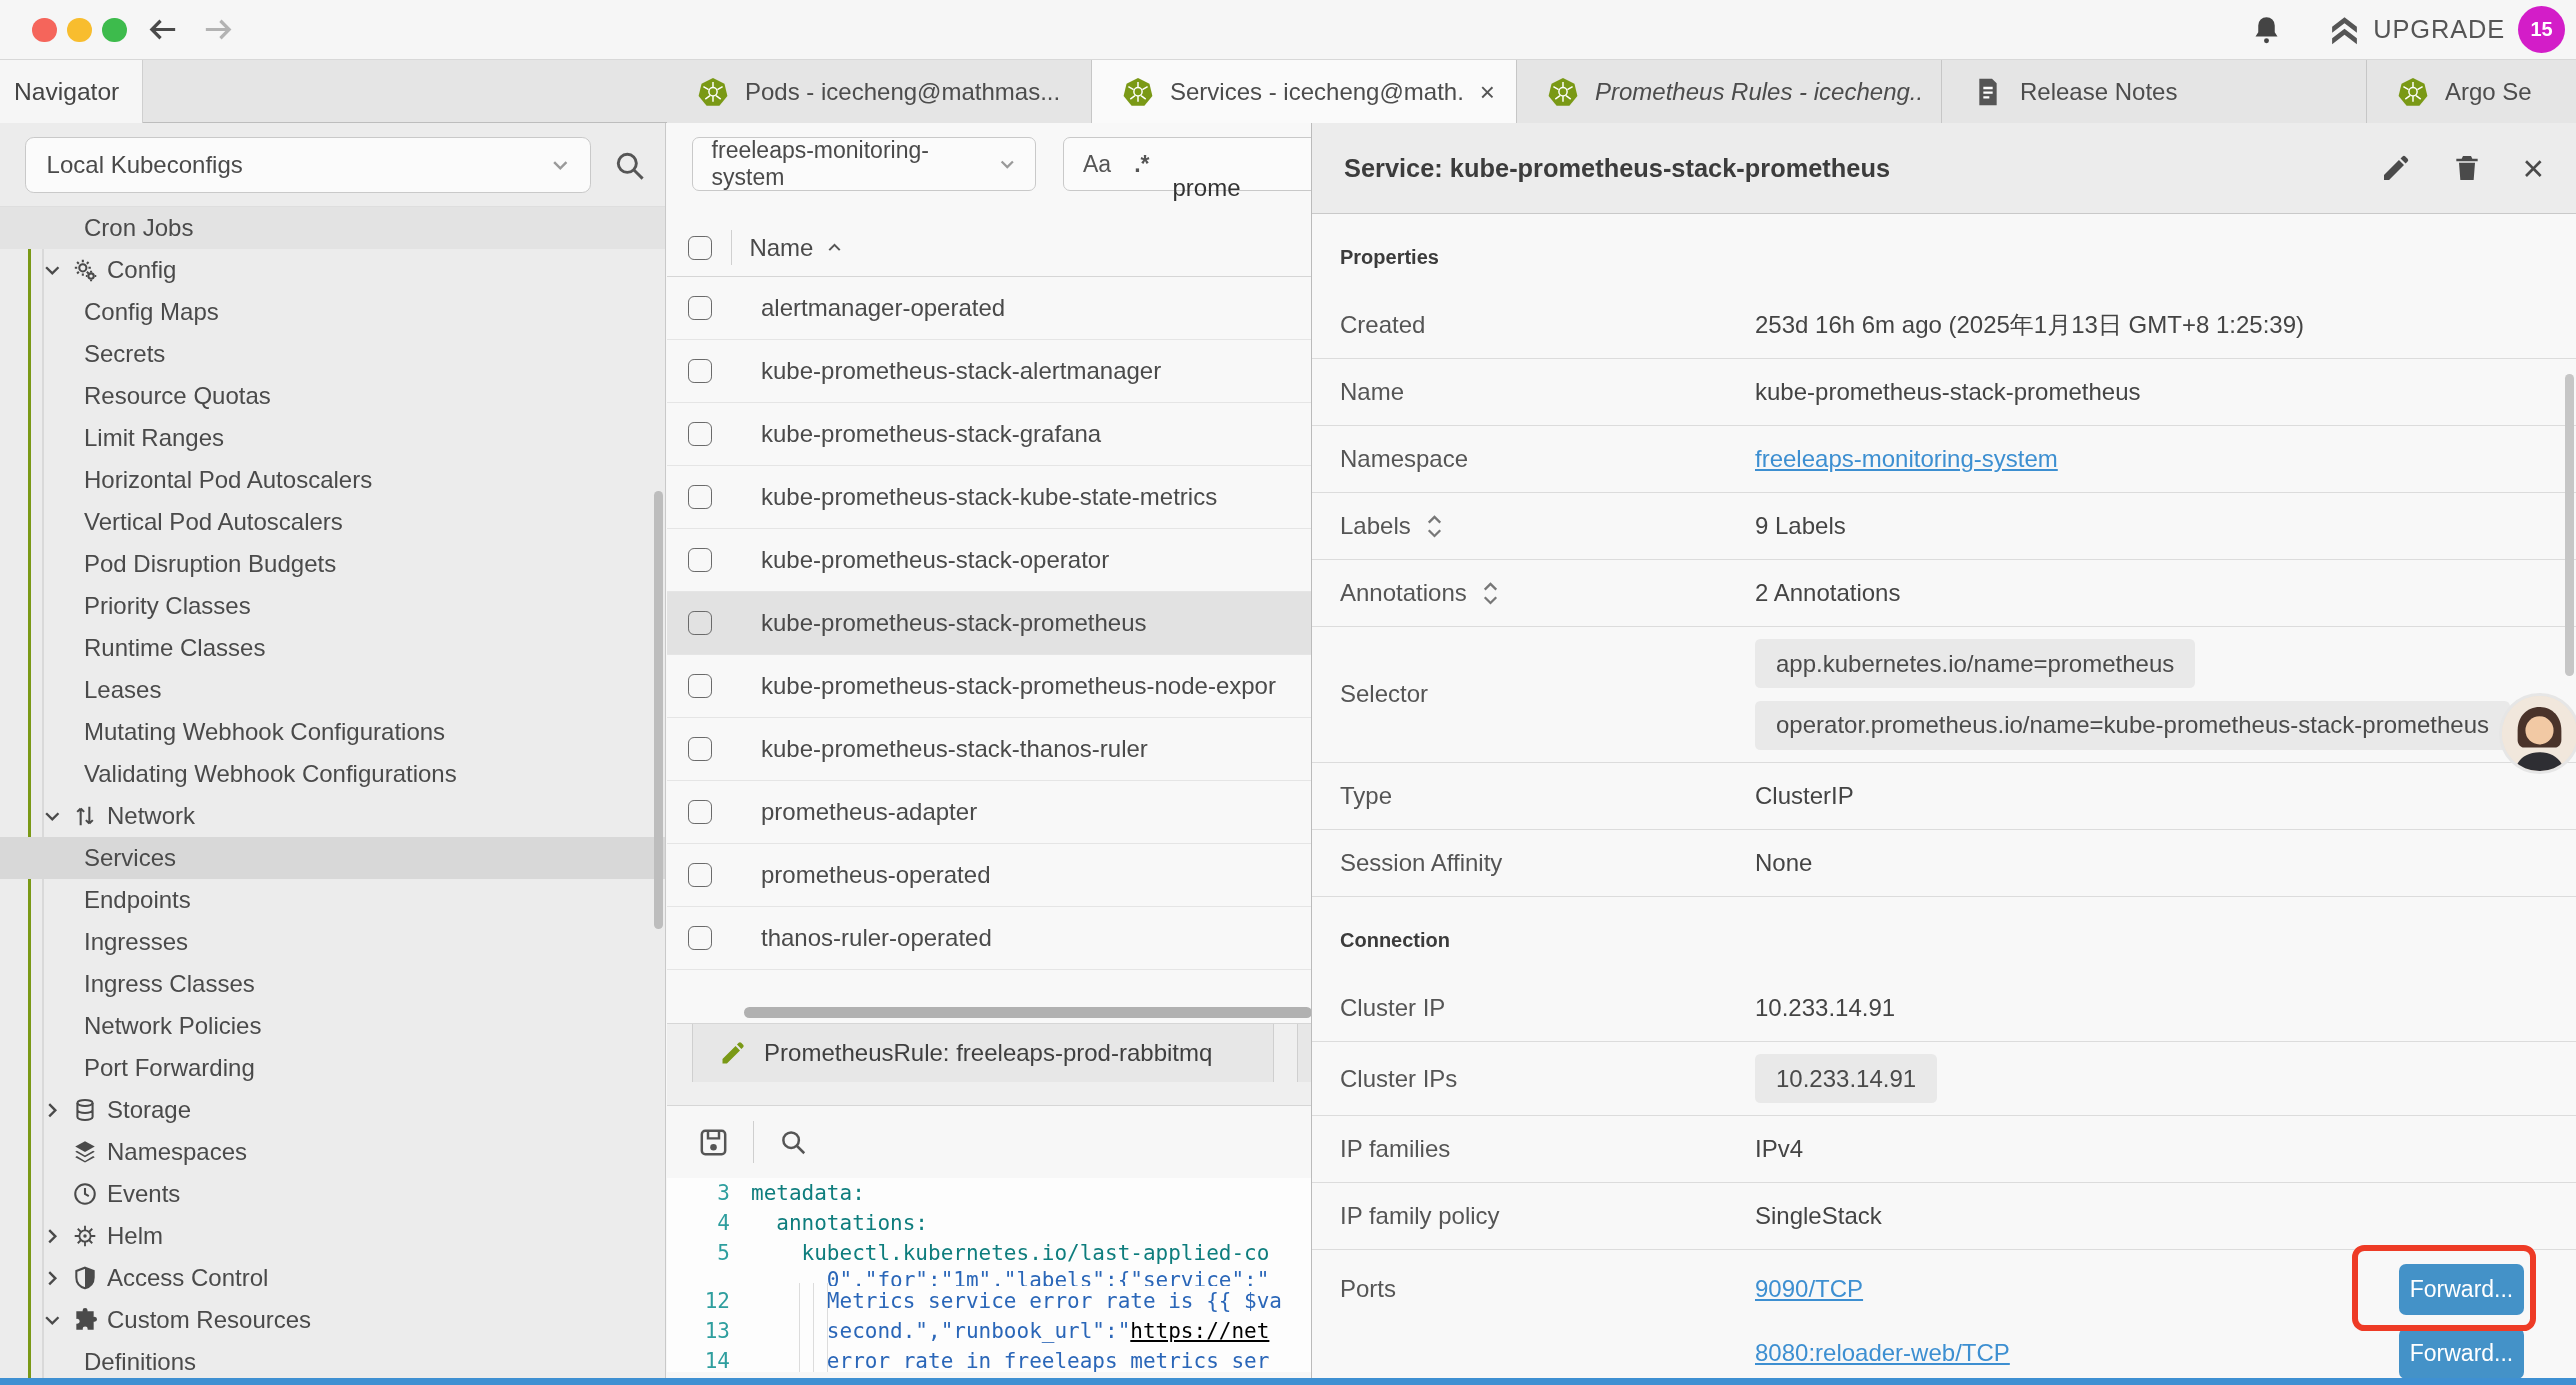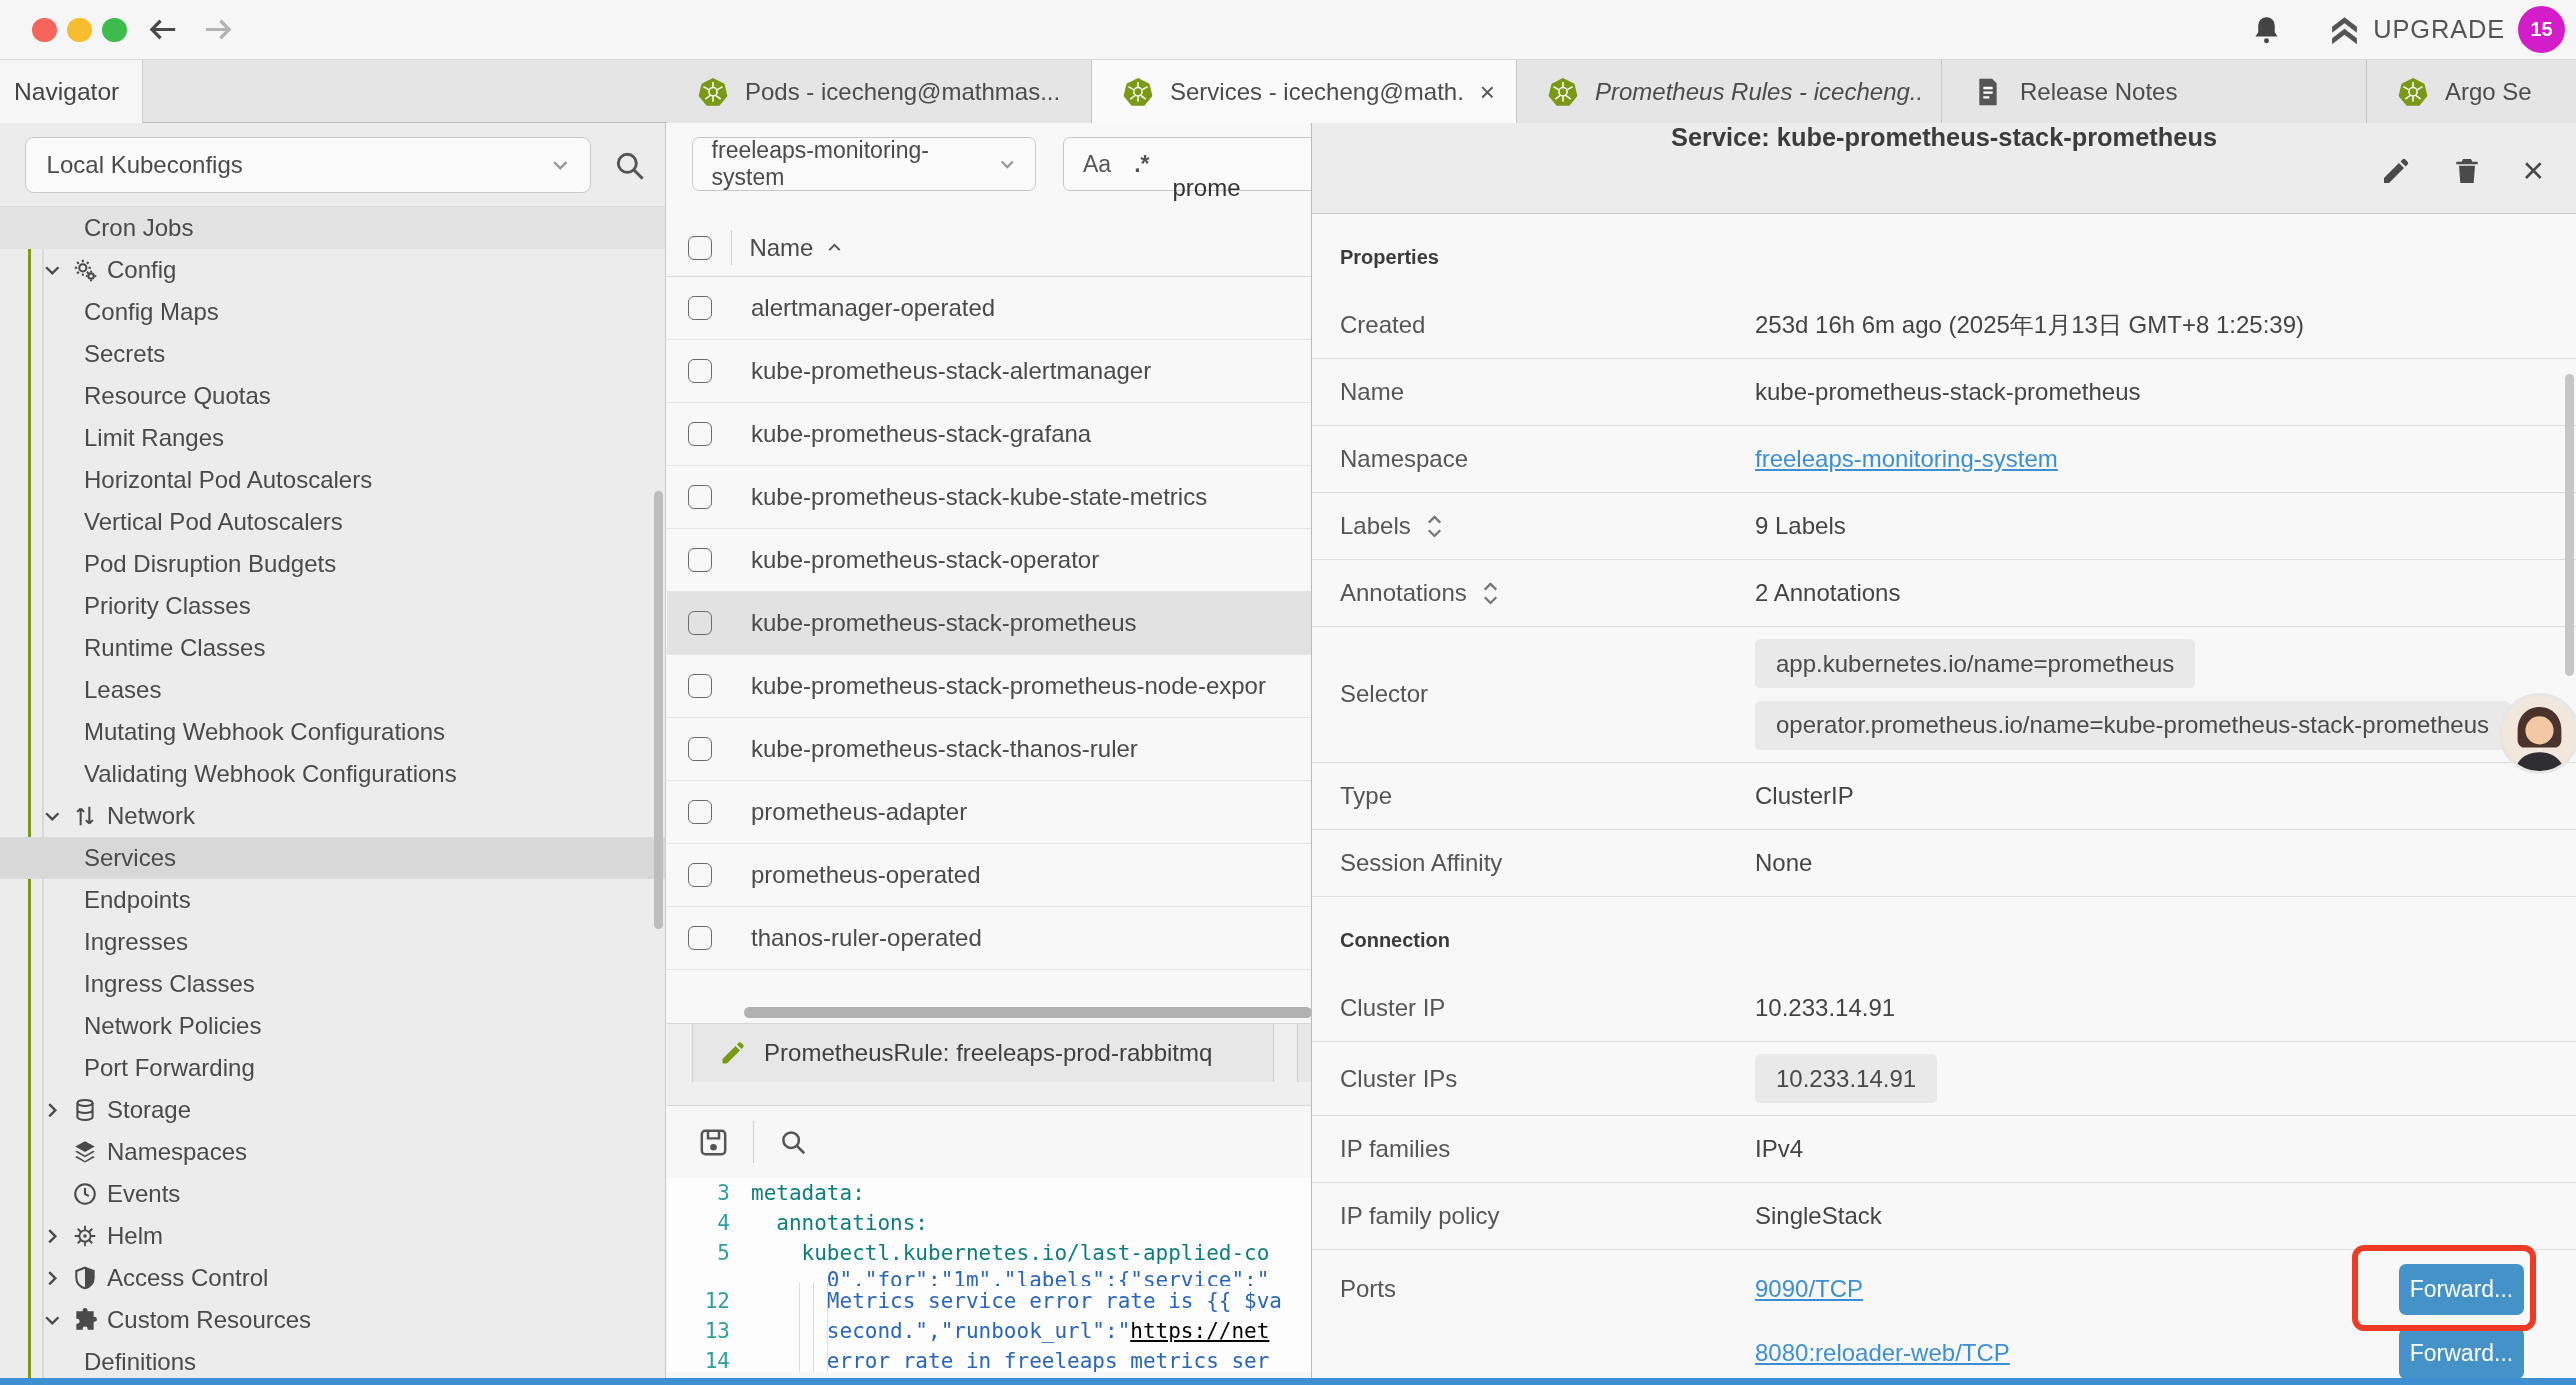--- a/index.html
+++ b/index.html
@@ -64,21 +64,21 @@
   #search-value { color:#333; font-size:24px;margin-top:48px; }
   #table-hd { position:absolute; left:0; top:96px; width:649px; height:58px; border-bottom:0.9px solid #d6d6d6;
     display:flex; align-items:center; }
   .cbx { width:24px; height:24px; border:1.8px solid #6a6a6a; border-radius:6.1px; margin-left:21px; flex:0 0 24px; }
   #table-hd .col-div { width:0.9px; height:35px; background:#d0d0d0; margin-left:19px; }
   #table-hd .hd-label { margin-left:17.5px; font-size:24px; color:#4a4a4a; }
   #table-hd .sort { width:21px; height:21px; margin-left:10.5px; }
   #table-rows { position:absolute; left:0; top:154px; width:1909px; }
   .t-row { height:63px; display:flex; align-items:center; border-bottom:0.9px solid #e5e5e5; font-size:24px; color:#4a4a4a; }
   .t-row.selected { background:#e2e2e2; }
-  .t-row .t-label { margin-left:39px; white-space:nowrap; }
+  .t-row .t-label { margin-left:49px; white-space:nowrap; }
   #hscroll { position:absolute; left:77px; top:884px; width:568px; height:10.5px; background:#b1b1b1; border-radius:5.3px; }
 
   
   #dock { position:absolute; left:0; top:900px; width:1909px; bottom:0; background:#f7f7f7; border-top:0.9px solid #d6d6d6; }
   #dock-tabs { position:absolute; left:0; top:0; width:100%; height:82px; background:#efefef; border-bottom:0.9px solid #d6d6d6; }
   .dock-tab { position:absolute; top:0; height:58px; background:#e7e7e7; border-left:0.9px solid #cfcfcf; border-right:0.9px solid #cfcfcf;
     display:flex; align-items:center; gap:17.5px; padding:0 26px; font-size:24px; color:#3f3f3f; }
   #dock-tab-1 { left:24.6px; width:582px; }
   #dock-tab-2 { left:630px; width:53px; }
   .pencil-green { width:28px; height:28px; }
@@ -93,21 +93,21 @@
   .ed-num { width:63px; text-align:right; color:#2e9e9e; flex:0 0 63px; }
   .ed-code { padding-left:21px; white-space:pre; }
   .ed-key { color:#0e7d7d; }
   .ed-str { color:#2a66b8; }
   .ed-link { color:#000000; text-decoration:underline; }
   .ed-guide { position:absolute; width:0.9px; top:105px; bottom:0; background:#dcdcdc; }
 
   
   #drawer { left:1311px; top:123px; width:1265px; height:1256px; background:#f8f8f8; border-left:0.9px solid #bbb; z-index:50; }
   #drawer-hd { position:absolute; left:0; top:0; width:100%; height:91px; background:#ececec; border-bottom:0.9px solid #c9c9c9;
-    display:flex; align-items:center; padding:0 32px;flex-direction:column; }
+    display:flex; align-items:center; padding:0 32px; }
   #drawer-title { font-size:25.4px; font-weight:bold; color:#3c3c3c; }
   #drawer-actions { margin-left:auto; display:flex; align-items:center; gap:39px; }
   #drawer-actions .act { width:32px; height:32px; }
   #drawer-close { font-size:37px; color:#4a4a4a; line-height:1; }
   #drawer-body { position:absolute; left:0; top:91px; right:0; bottom:0; overflow:hidden; }
   .d-heading { padding:32px 0 23px 28px; font-size:20px; font-weight:bold; color:#3b3b3b; }
   .d-row { position:relative; display:flex; border-bottom:1.8px solid #dcdcdc; min-height:67px; align-items:center; }
   .d-label { width:443px; flex:0 0 443px; padding-left:28px; font-size:24px; color:#555; display:flex; align-items:center; gap:12.3px; }
   .d-sort { width:23px; height:26px; }
   .d-value { font-size:24px; color:#444; }

